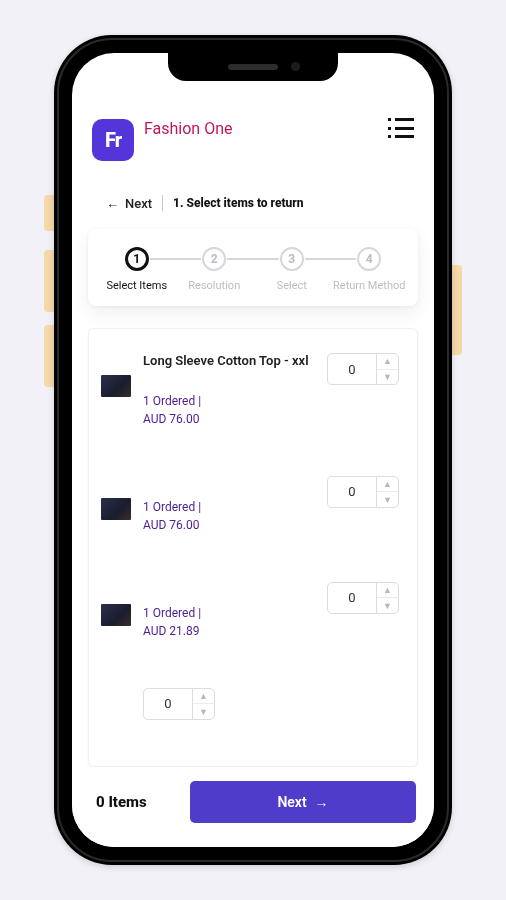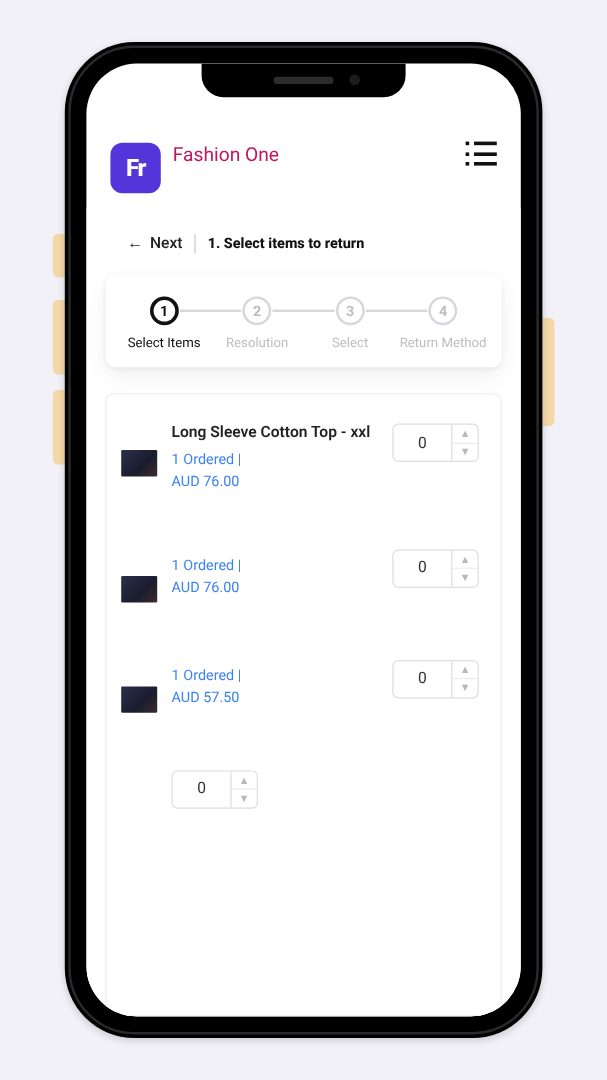--- a/index.html
+++ b/index.html
@@ -190,21 +190,21 @@
   }
   .thumb {
     width:30px; height:22px;
     background: linear-gradient(135deg,#2b2f4a 0%, #1a1d2e 60%, #3a2c2c 100%);
     margin-top:22px;
     flex-shrink:0;
     border-radius:1px;
   }
   .item-info { flex:1; min-width:0; }
   .item-name { font-size:13px; font-weight:600; color:#222; line-height:1.3; }
-  .item-meta { font-size:12px; color:#3b82f6; margin-top:4px; line-height:1.5; }
+  .item-meta { font-size:12px; color:#4c1d95; margin-top:22px; line-height:1.5; }
   .qty {
     display:flex;
     align-items:stretch;
     border:1px solid #dcdce2;
     border-radius:5px;
     overflow:hidden;
     height:32px;
     flex-shrink:0;
   }
   .qty-val {
@@ -349,21 +349,21 @@
                 </div>
             </div>
           </div>
         </div>
 
         <div class="item-row">
           <div class="thumb"></div>
           <div class="item-info">
             <div class="item-meta">
               <span>1 Ordered</span><span>  |</span><br>
-              <span>AUD 57.50</span>
+              <span>AUD 21.89</span>
             </div>
           </div>
           <div class="qty">
             <div class="qty-val">0</div>
             <div class="qty-btns">
               <div class="qty-btn">
                   <span>▲</span>
                 </div>
               <div class="qty-btn">
                   <span>▼</span>
@@ -383,15 +383,22 @@
               <div class="qty-btn">
                   <span>▼</span>
                 </div>
             </div>
           </div>
         </div>
 
       </div>
     </div>
 
+    <div class="footer">
+      <div class="footer-count">0 Items</div>
+      <div class="next-btn">
+        <span>Next</span>
+        <span class="arrow">→</span>
+      </div>
+    </div>
 
   </div>
 </div>
 
 </body></html>

